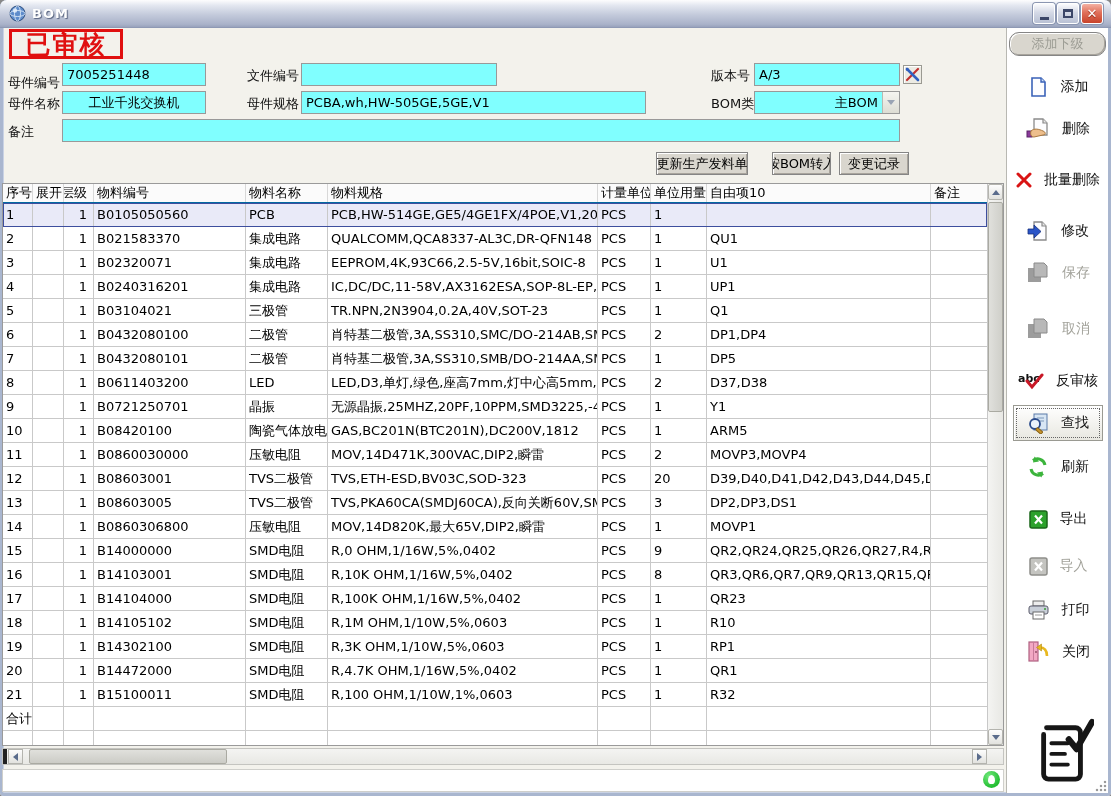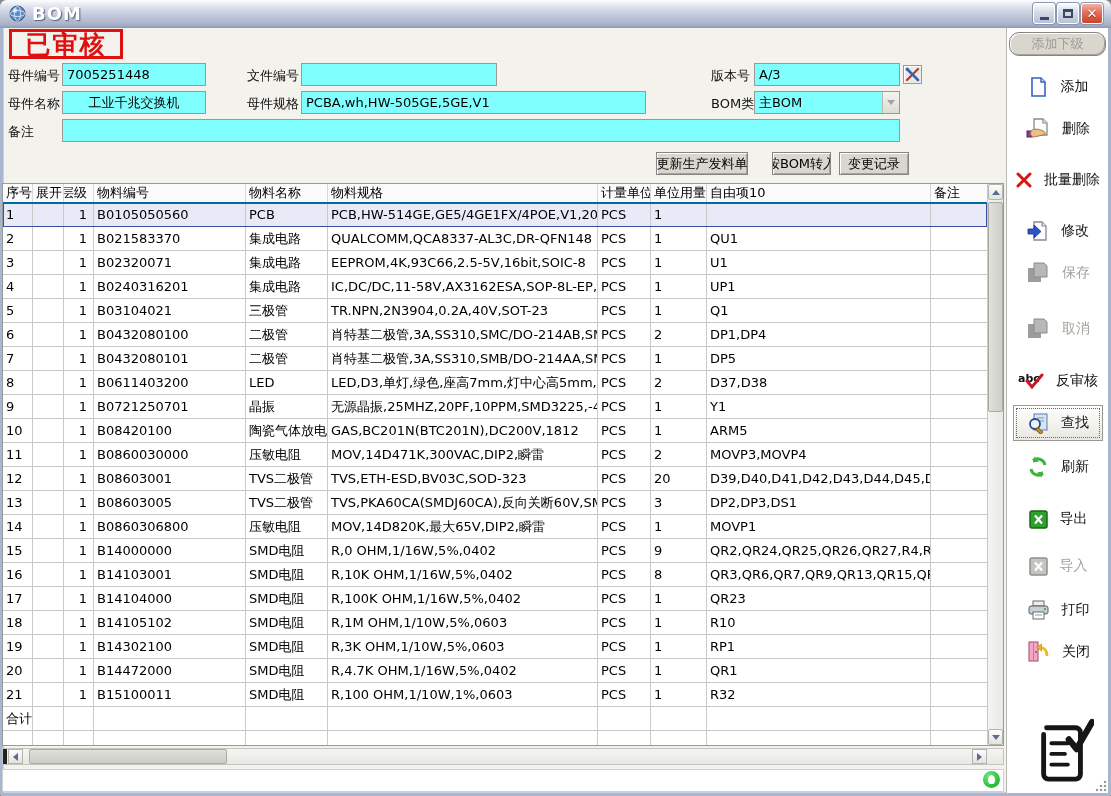--- a/index.html
+++ b/index.html
@@ -4,37 +4,37 @@
 <style>
   html,body{margin:0;padding:0;background:#888;}
   *{box-sizing:border-box;font-family:"DejaVu Sans","Liberation Sans",sans-serif;}
   .win{position:relative;width:1111px;height:796px;background:#F3F2EC;overflow:hidden;
        border-radius:7px 7px 4px 4px;box-shadow:inset 0 0 0 3px #A9B6CF, inset 0 0 0 4px #C9D2E4;}
   
   .titlebar{position:absolute;left:0;top:0;right:0;height:28px;border-radius:6px 6px 0 0;
     background:linear-gradient(180deg,#FDFDFE 0%,#E3E7F0 20%,#C3CADB 55%,#A9B2C9 90%,#98A2BC 100%);
     display:flex;align-items:center;padding:0 6px;border-bottom:1px solid #8E99B4;}
   .app-icon{width:17px;height:17px;margin:0 6px 0 3px;display:inline-block;}
-  .title{font-size:18px;font-weight:bold;color:#fff;text-shadow:1px 1px 1px #56627E;letter-spacing:1px;}
+  .title{font-size:13px;font-weight:bold;color:#fff;text-shadow:1px 1px 1px #56627E;letter-spacing:1px;}
   .winbtns{margin-left:auto;display:flex;gap:2px;padding-right:2px;}
   .wbtn{width:22px;height:21px;border-radius:3px;border:1px solid #FFFFFF;display:flex;align-items:center;justify-content:center;
     background:linear-gradient(180deg,#FBFBFD,#D4D9E6 45%,#B9C1D4);box-shadow:0 0 0 1px #8B96B1;cursor:pointer;}
   .wbtn .mingl{width:9px;height:3px;background:#3B4668;margin-top:9px;}
   .wbtn .maxgl{width:10px;height:9px;border:2px solid #3B4668;border-top-width:3px;}
   .wbtn.close{background:linear-gradient(180deg,#F4B0A2 0%,#E0705A 45%,#C8432A 100%);}
   .wbtn.close .xgl{color:#fff;font-size:13px;font-weight:bold;line-height:1;text-shadow:0 1px 1px #8A2B18;}
   
   .stamp{position:absolute;left:9px;top:29px;width:114px;height:30px;border:3px solid #E01010;
     color:#E01010;font-size:25px;font-weight:bold;display:flex;align-items:center;justify-content:center;
     letter-spacing:2px;background:transparent;}
   
   .flabel{position:absolute;font-size:13px;color:#111;white-space:nowrap;}
   .field{position:absolute;height:23px;background:#80FFFF;border:1px solid #999;font-size:13px;color:#000;
     padding:2px 4px;outline:none;}
-  .combo{position:absolute;height:23px;background:#80FFFF;border:1px solid #999;font-size:13px;display:flex;align-items:center;}
+  .combo{position:absolute;height:23px;background:#80FFFF;border:1px solid #999;font-size:13px;display:flex;align-items:center;text-align:right;}
   .combo .cval{flex:1;padding:0 4px;white-space:nowrap;overflow:hidden;}
   .combo .cbtn{width:17px;height:21px;background:linear-gradient(180deg,#F4F4F0,#DDDDD4);border-left:1px solid #B8B8B0;
     display:flex;align-items:center;justify-content:center;}
   .tri-down{width:0;height:0;border-left:4px solid transparent;border-right:4px solid transparent;border-top:5px solid #9AA4B4;}
   .toolicon-btn{position:absolute;width:19px;height:19px;background:#ECEBE3;border:1px solid #9A9A92;
     box-shadow:inset 1px 1px 0 #fff;display:flex;align-items:center;justify-content:center;cursor:pointer;}
   
   .xbtn{position:absolute;height:23px;background:#D9D6CE;border:1px solid #858585;
     box-shadow:inset 1px 1px 0 #FFFFFF, inset -1px -1px 0 #A8A49C;
     font-size:13px;color:#000;display:flex;align-items:center;justify-content:center;
@@ -112,21 +112,21 @@
           <span class="maxgl"></span>
         </div>
       <div class="wbtn close">
           <span class="xgl">✕</span>
         </div>
     </div>
   </div>
 
   <div class="stamp">已审核</div>
 
-  <span class="flabel" style="left:8px;top:67px">母件编号</span>
+  <span class="flabel" style="left:8px;top:74px">母件编号</span>
   <input class="field" style="left: 62px; top: 63px; width: 144px;" value="7005251448">
   <span class="flabel" style="left:247px;top:67px">文件编号</span>
   <input class="field" style="left: 301px; top: 63px; width: 196px;" value="">
   <span class="flabel" style="left:711px;top:67px">版本号</span>
   <input class="field" style="left: 754px; top: 63px; width: 146px;" value="A/3">
   <div class="toolicon-btn" style="left:903px;top:65px">
     <svg width="15" height="15" viewBox="0 0 15 15">
         <path d="M2 13 L13 2" stroke="#C03030" stroke-width="2.2" stroke-linecap="round"></path>
         <path d="M2 2 L13 13" stroke="#3060C0" stroke-width="2.6" stroke-linecap="round"></path>
         <circle cx="2.5" cy="2.5" r="1.6" fill="#3060C0"></circle>

